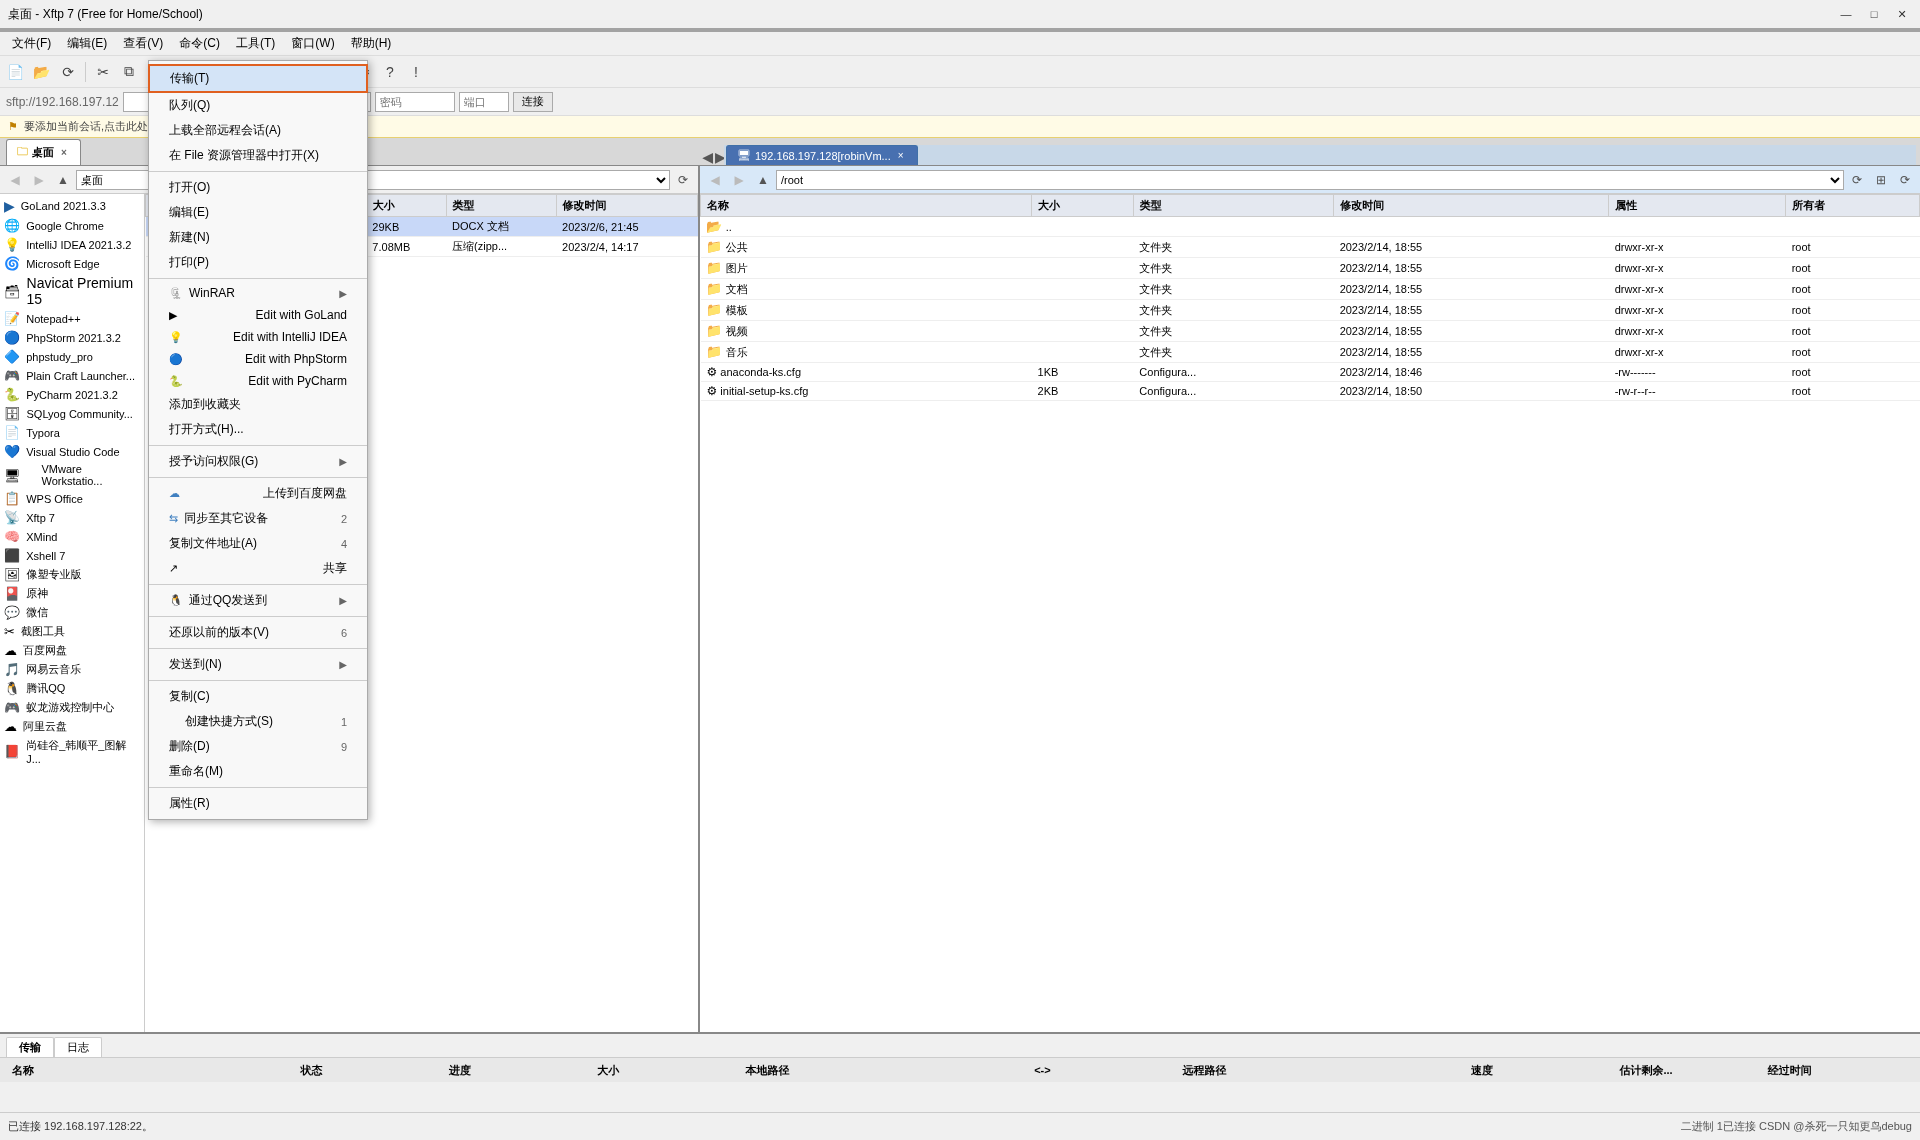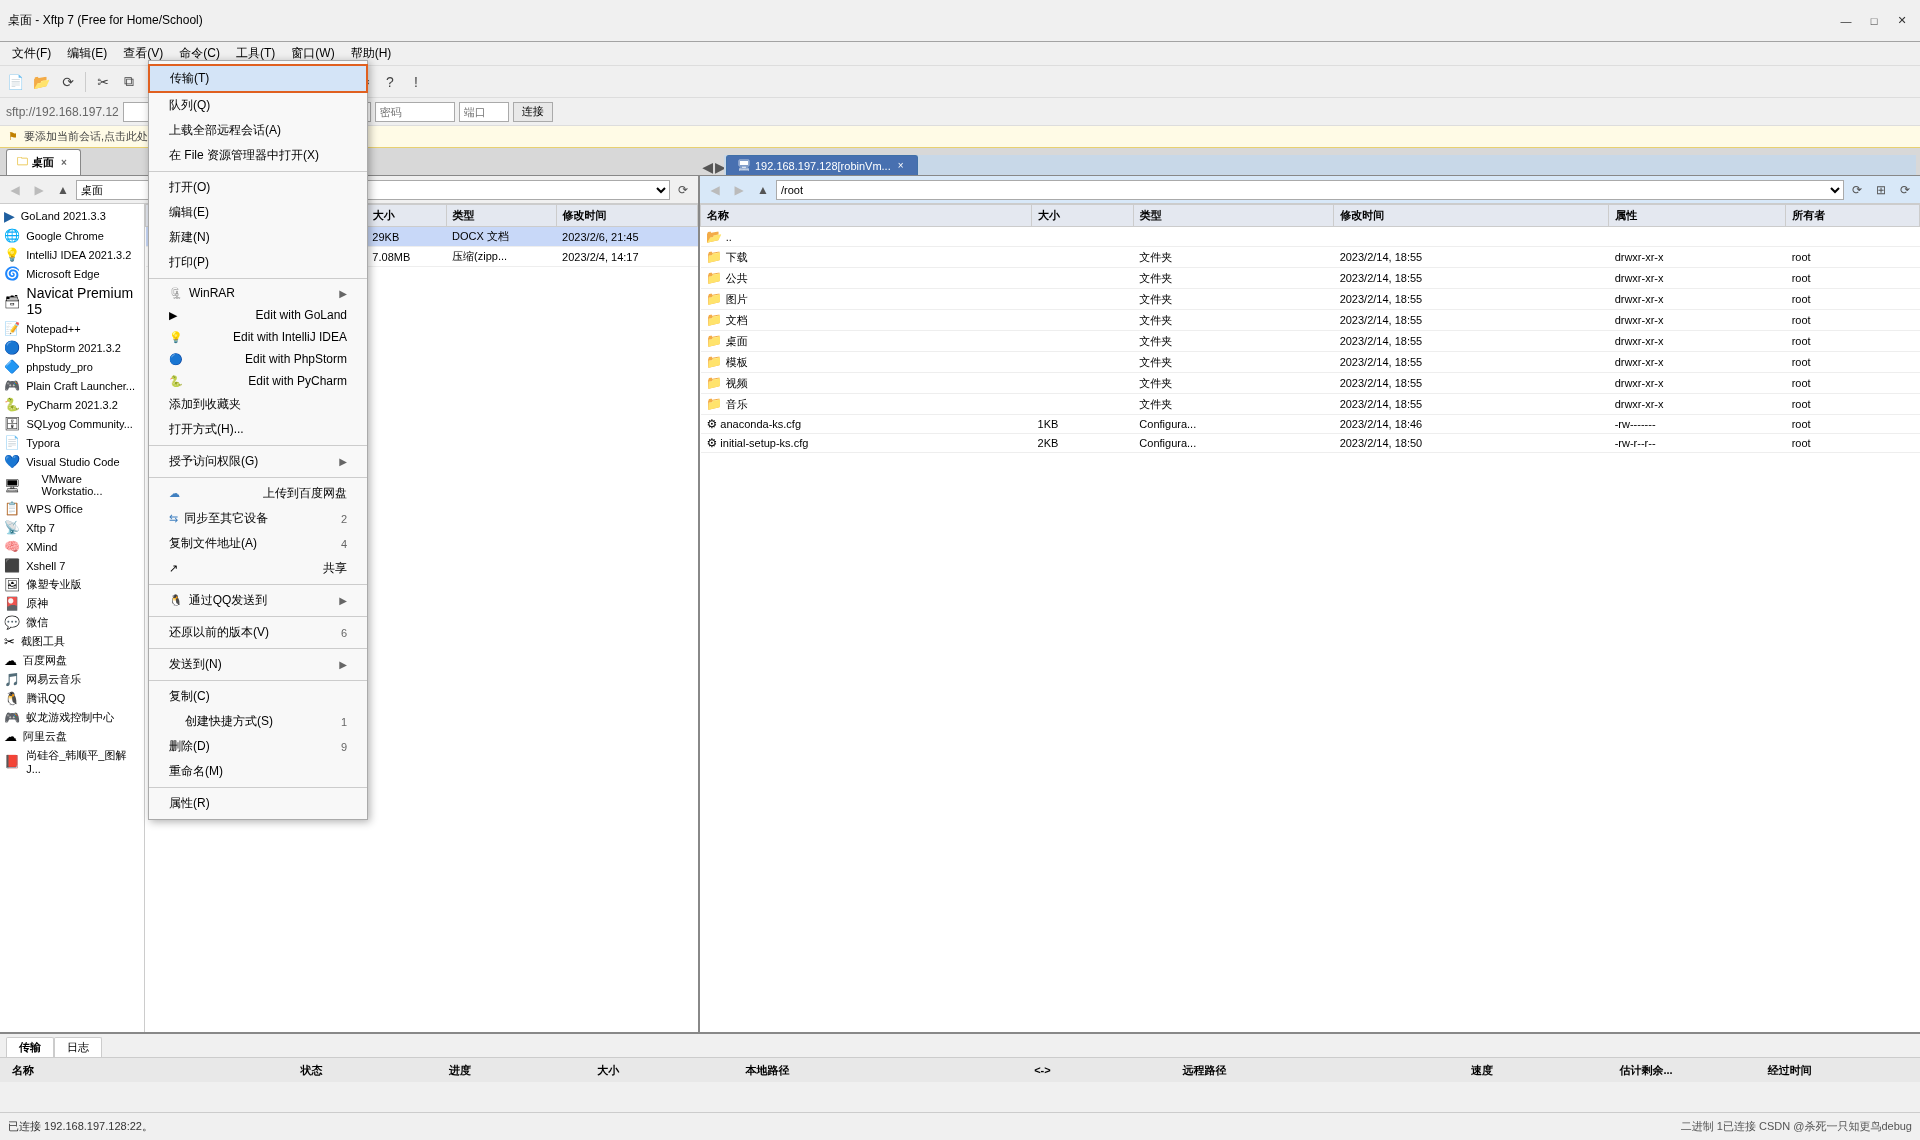--- a/index.html
+++ b/index.html
@@ -9,25 +9,25 @@
       font-family: 'Microsoft YaHei', 'SimHei', Arial, sans-serif;
       font-size: 12px;
       background: #c8c8c8;
       overflow: hidden;
       position: relative;
     }
 
     
     #titlebar {
       background: #f0f0f0;
-      height: 42px;
+      height: 32px;
       display: flex;
       align-items: center;
       justify-content: space-between;
-      border-bottom: 1px solid #a3a3a3;
+      border-bottom: 4px solid #a3a3a3;
       padding: 0 8px;
     }
     #titlebar-controls {
       display: flex;
       gap: 8px;
     }
     .title-btn {
       width: 20px;
       height: 20px;
       display: flex;
@@ -629,53 +629,37 @@
           <tbody>
             <tr class="file-row">
               <td><span class="folder-icon">📂</span> ..</td>
               <td></td>
                 <td></td>
                 <td></td>
                 <td></td>
                 <td></td>
             </tr>
             <tr class="file-row">
-              <td><span class="folder-icon">📁</span> 下载</td>
-              <td></td>
-                <td>文件夹</td>
-                <td>2023/2/14, 18:55</td>
-                <td>drwxr-xr-x</td>
-                <td>root</td>
-            </tr>
-            <tr class="file-row">
               <td><span class="folder-icon">📁</span> 公共</td>
               <td></td>
                 <td>文件夹</td>
                 <td>2023/2/14, 18:55</td>
                 <td>drwxr-xr-x</td>
                 <td>root</td>
             </tr>
             <tr class="file-row">
               <td><span class="folder-icon">📁</span> 图片</td>
               <td></td>
                 <td>文件夹</td>
                 <td>2023/2/14, 18:55</td>
                 <td>drwxr-xr-x</td>
                 <td>root</td>
             </tr>
             <tr class="file-row">
               <td><span class="folder-icon">📁</span> 文档</td>
-              <td></td>
-                <td>文件夹</td>
-                <td>2023/2/14, 18:55</td>
-                <td>drwxr-xr-x</td>
-                <td>root</td>
-            </tr>
-            <tr class="file-row">
-              <td><span class="folder-icon">📁</span> 桌面</td>
               <td></td>
                 <td>文件夹</td>
                 <td>2023/2/14, 18:55</td>
                 <td>drwxr-xr-x</td>
                 <td>root</td>
             </tr>
             <tr class="file-row">
               <td><span class="folder-icon">📁</span> 模板</td>
               <td></td>
                 <td>文件夹</td>

